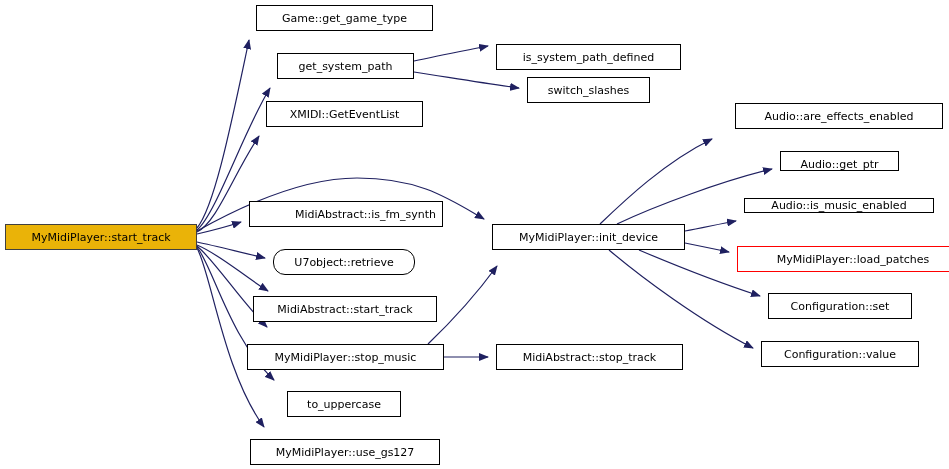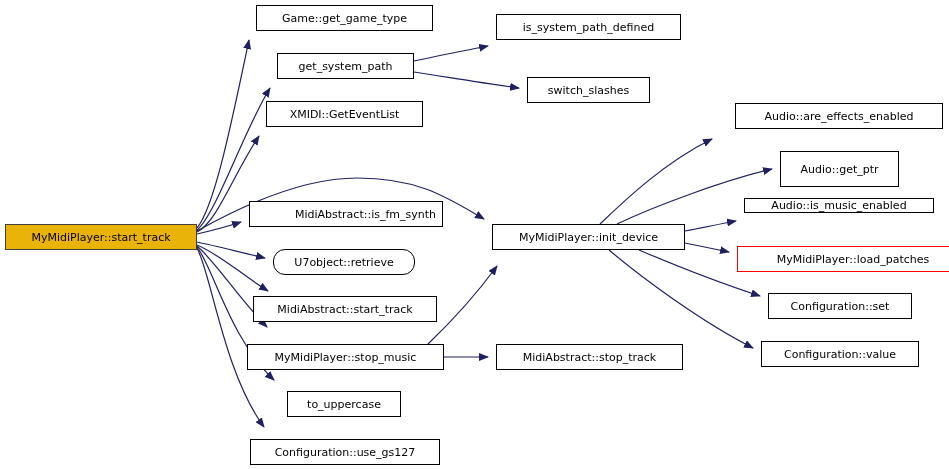--- a/index.html
+++ b/index.html
@@ -106,38 +106,38 @@
       <div class="node" style="left: 253px; top: 296px; width: 184px; height: 26px;">
         <span class="node-label">MidiAbstract::start_track</span>
       </div>
       <div class="node" style="left: 247px; top: 344px; width: 197px; height: 26px;">
         <span class="node-label">MyMidiPlayer::stop_music</span>
       </div>
       <div class="node" style="left: 287px; top: 391px; width: 114px; height: 26px;">
         <span class="node-label">to_uppercase</span>
       </div>
       <div class="node" style="left: 250px; top: 439px; width: 190px; height: 26px;">
-        <span class="node-label">Configuration::use_gs127</span>
+        <span class="node-label">MyMidiPlayer::use_gs127</span>
       </div>
-      <div class="node" style="left: 496px; top: 14px; width: 185px; height: 26px;">
+      <div class="node" style="left: 496px; top: 44px; width: 185px; height: 26px;">
         <span class="node-label">is_system_path_defined</span>
       </div>
       <div class="node" style="left: 527px; top: 77px; width: 123px; height: 26px;">
         <span class="node-label">switch_slashes</span>
       </div>
       <div class="node" style="left: 492px; top: 224px; width: 193px; height: 26px;">
         <span class="node-label">MyMidiPlayer::init_device</span>
       </div>
       <div class="node" style="left: 496px; top: 344px; width: 187px; height: 26px;">
         <span class="node-label">MidiAbstract::stop_track</span>
       </div>
       <div class="node" style="left: 735px; top: 103px; width: 208px; height: 26px;">
         <span class="node-label">Audio::are_effects_enabled</span>
       </div>
-      <div class="node" style="left: 780px; top: 151px; width: 119px; height: 36px;">
+      <div class="node" style="left: 780px; top: 151px; width: 119px; height: 20px; align-items: flex-end;">
         <span class="node-label">Audio::get_ptr</span>
       </div>
       <div class="node" style="left: 744px; top: 198px; width: 190px; height: 15px;">
         <span class="node-label">Audio::is_music_enabled</span>
       </div>
       <div class="node highlight" style="left: 737px; top: 246px; width: 232px; height: 26px;">
         <span class="node-label">MyMidiPlayer::load_patches</span>
       </div>
       <div class="node" style="left: 768px; top: 293px; width: 144px; height: 26px;">
         <span class="node-label">Configuration::set</span>

